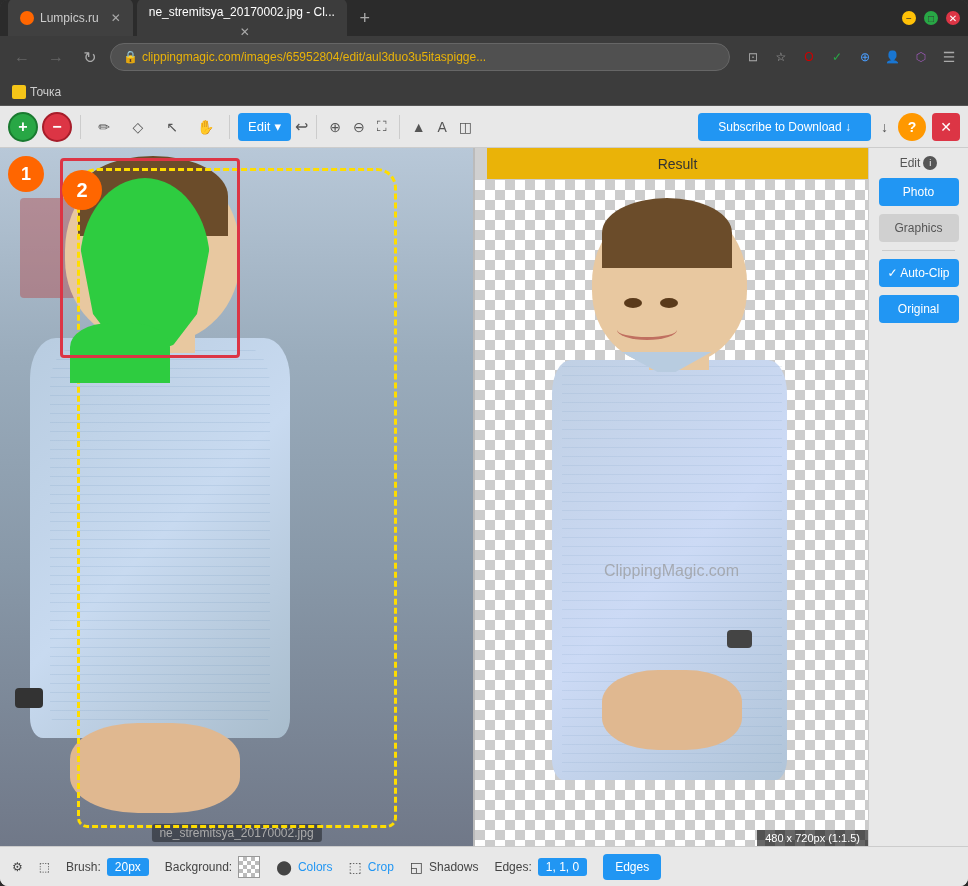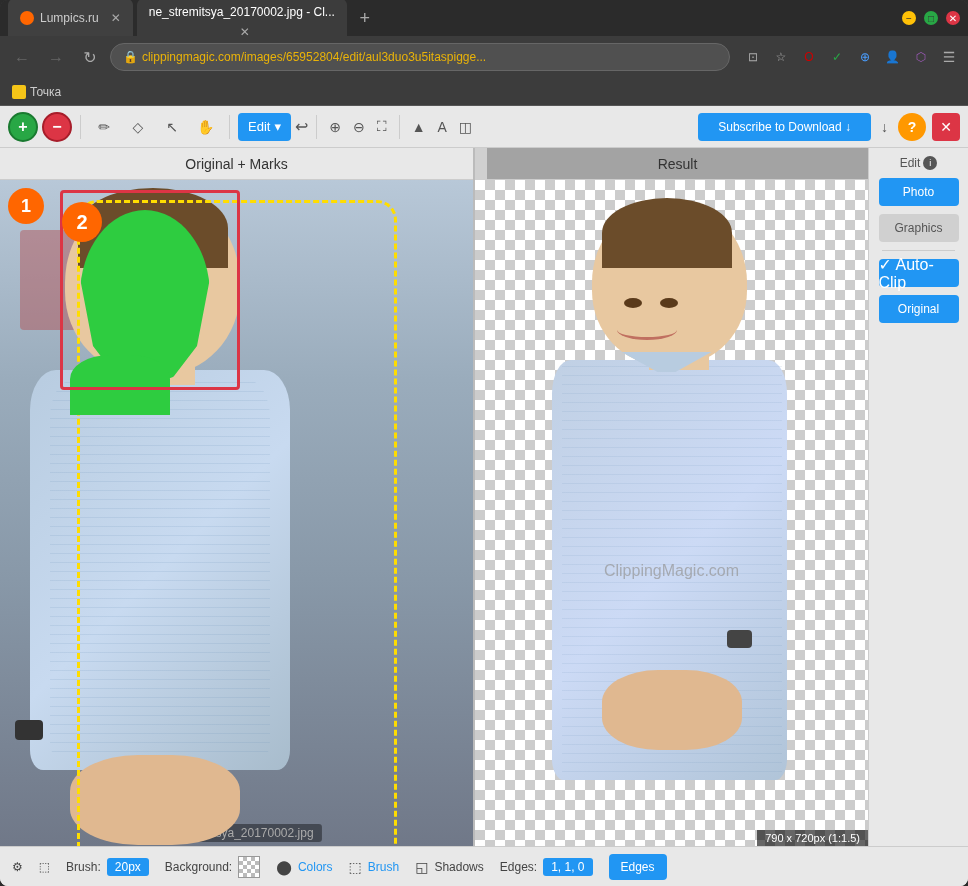--- a/index.html
+++ b/index.html
@@ -56,21 +56,21 @@
 
     
     .main-content { flex: 1; display: flex; overflow: hidden; }
 
     
     .editor-panel { width: 475px; background: #e0e0e0; display: flex; flex-direction: column; border-right: 2px solid #bbb; position: relative; }
     .panel-header { height: 32px; display: flex; align-items: center; justify-content: center; font-size: 14px; color: #333; background: #e8e8e8; border-bottom: 1px solid #ccc; }
 
     
     .result-panel { flex: 1; background: #d0d0d0; display: flex; flex-direction: column; }
-    .result-header { height: 32px; display: flex; align-items: center; justify-content: center; font-size: 14px; color: #333; background: #a3a3a3; border-bottom: 1px solid #ccc; margin-left: 12px; }
+    .result-header { height: 32px; display: flex; align-items: center; justify-content: center; font-size: 14px; color: #333; background: #eab308; border-bottom: 1px solid #ccc; margin-left: 12px; }
 
     
     .canvas-area { flex: 1; position: relative; overflow: hidden; }
 
     
     .selection-outline { position: absolute; top: 0; left: 0; width: 100%; height: 100%; border: 3px dashed #ffdd00; border-radius: 20px 20px 10px 10px; z-index: 2; }
 
     
     .face-box { position: absolute; top: 10px; left: 60px; width: 180px; height: 200px; border: 3px solid #dc3545; z-index: 5; border-radius: 4px; }
 
@@ -92,21 +92,21 @@
     
     .image-info { position: absolute; bottom: 0; right: 0; background: rgba(0,0,0,0.6); color: white; font-size: 11px; padding: 2px 8px; }
 
     
     .right-sidebar { width: 100px; background: #e8e8e8; border-left: 1px solid #ccc; display: flex; flex-direction: column; align-items: center; padding: 8px 4px; gap: 8px; }
     .mode-label { font-size: 12px; color: #555; display: flex; align-items: center; gap: 3px; }
     .mode-info { width: 14px; height: 14px; border-radius: 50%; background: #555; color: white; font-size: 9px; display: flex; align-items: center; justify-content: center; }
     .mode-btn { width: 80px; height: 28px; background: #2196f3; color: white; border-radius: 4px; font-size: 12px; display: flex; align-items: center; justify-content: center; cursor: pointer; }
     .mode-btn.inactive { background: #d0d0d0; color: #555; }
     .sidebar-separator { width: 80%; height: 1px; background: #ccc; }
-    .auto-clip-btn { width: 80px; height: 28px; background: #2196f3; color: white; border-radius: 4px; font-size: 16px; display: flex; align-items: center; justify-content: center; cursor: pointer; gap: 3px; }
+    .auto-clip-btn { width: 80px; height: 28px; background: #2196f3; color: white; border-radius: 4px; font-size: 12px; display: flex; align-items: center; justify-content: center; cursor: pointer; gap: 3px; }
     .original-btn { width: 80px; height: 28px; background: #2196f3; color: white; border-radius: 4px; font-size: 12px; display: flex; align-items: center; justify-content: center; cursor: pointer; }
 
     
     .status-bar { height: 40px; background: #e8e8e8; border-top: 1px solid #ccc; display: flex; align-items: center; padding: 0 12px; gap: 16px; font-size: 12px; color: #444; }
     .status-item { display: flex; align-items: center; gap: 6px; }
     .brush-size { background: #2196f3; color: white; padding: 2px 8px; border-radius: 3px; font-size: 12px; }
     .bg-swatch { width: 22px; height: 22px; background: repeating-conic-gradient(#bbb 0% 25%, #fff 0% 50%) 0 0 / 8px 8px; border: 1px solid #999; }
     .status-active { color: #2196f3; cursor: pointer; }
     .edges-badge { background: #2196f3; color: white; padding: 2px 8px; border-radius: 3px; font-size: 12px; }
     .review-btn { height: 26px; padding: 0 12px; background: #2196f3; color: white; border-radius: 4px; font-size: 12px; display: flex; align-items: center; cursor: pointer; }
@@ -230,23 +230,20 @@
         </div>
         <div class="zoom-btn">↓</div>
         <div class="help-btn">?</div>
         <div class="close-btn-red">✕</div>
       </div>
     </div>
 
     <div class="main-content">
 
       <div class="editor-panel">
-        <div class="panel-header">
-          <span>Original + Marks</span>
-        </div>
         <div class="canvas-area">
           <div class="bg-photo"></div>
           <div class="bg-photo-detail"></div>
 
           <div class="body-shirt"></div>
           <div class="body-shirt-detail"></div>
           <div class="neck"></div>
           <div class="head-bg"></div>
           <div class="hair"></div>
           <div class="watch-left"></div>
@@ -288,21 +285,21 @@
             <div class="r-eye-l"></div>
             <div class="r-eye-r"></div>
             <div class="r-smile"></div>
             <div class="r-collar"></div>
             <div class="r-watch"></div>
             <div class="r-hands"></div>
           </div>
 
           <div class="watermark">ClippingMagic.com</div>
 
-          <div class="image-info">790 x 720px (1:1.5)</div>
+          <div class="image-info">480 x 720px (1:1.5)</div>
         </div>
       </div>
 
       <div class="right-sidebar">
         <div class="mode-label">
           <span>Edit</span>
           <div class="mode-info">i</div>
         </div>
         <div class="mode-btn">Photo</div>
         <div class="mode-btn inactive">Graphics</div>
@@ -327,21 +324,21 @@
       <div class="status-item">
         <span>Background:</span>
         <div class="bg-swatch"></div>
       </div>
       <div class="status-item">
         <span style="font-size:14px;">⬤</span>
         <span class="status-active">Colors</span>
       </div>
       <div class="status-item">
         <span style="font-size:14px;">⬚</span>
-        <span class="status-active">Brush</span>
+        <span class="status-active">Crop</span>
       </div>
       <div class="status-item">
         <span style="font-size:14px;">◱</span>
         <span>Shadows</span>
       </div>
       <div class="status-item">
         <span>Edges:</span>
         <span class="edges-badge">1, 1, 0</span>
       </div>
       <div class="review-btn">Edges</div>

